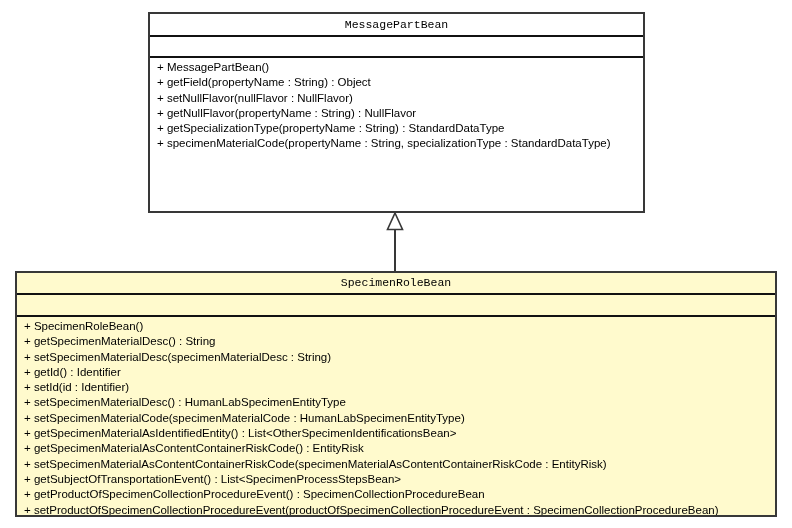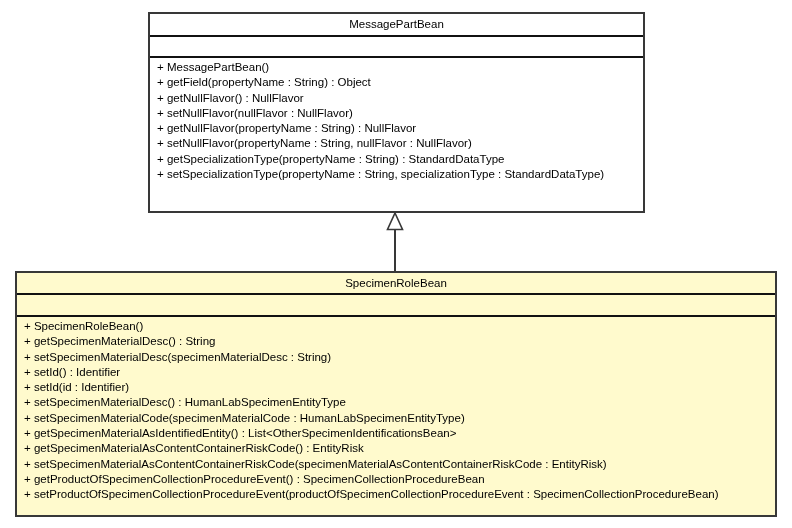--- a/index.html
+++ b/index.html
@@ -36,20 +36,21 @@
     height: 246px;
     background: #fffacd;
   }
   .uml-title {
     height: 21px;
     line-height: 21px;
     text-align: center;
     font-size: 11.5px;
     border-bottom: 2px solid #111111;
     white-space: nowrap;
+    font-family: Liberation Mono, monospace;
   }
   .subclass .uml-title {
     height: 20px;
     line-height: 20px;
   }
   .uml-attrs {
     height: 19px;
     border-bottom: 2px solid #111111;
   }
   .subclass .uml-attrs {
@@ -84,46 +85,45 @@
 <body>
 
 <div class="canvas">
 
   <div class="uml-class superclass">
     <div class="uml-title">MessagePartBean</div>
     <div class="uml-attrs"></div>
     <div class="uml-methods">
         <div class="method-row">+ MessagePartBean()</div>
         <div class="method-row">+ getField(propertyName : String) : Object</div>
-        <div class="method-row">+ getNullFlavor() : NullFlavor</div>
         <div class="method-row">+ setNullFlavor(nullFlavor : NullFlavor)</div>
         <div class="method-row">+ getNullFlavor(propertyName : String) : NullFlavor</div>
-        <div class="method-row">+ setNullFlavor(propertyName : String, nullFlavor : NullFlavor)</div>
         <div class="method-row">+ getSpecializationType(propertyName : String) : StandardDataType</div>
-        <div class="method-row">+ setSpecializationType(propertyName : String, specializationType : StandardDataType)</div>
+        <div class="method-row">+ specimenMaterialCode(propertyName : String, specializationType : StandardDataType)</div>
       </div>
   </div>
 
   <svg class="arrowhead" viewBox="0 0 18 19" xmlns="http://www.w3.org/2000/svg">
     <polygon points="9,1 16.5,17.5 1.5,17.5" fill="#ffffff" stroke="#383838" stroke-width="1.6"></polygon>
   </svg>
   <div class="inherit-line"></div>
 
   <div class="uml-class subclass">
     <div class="uml-title">SpecimenRoleBean</div>
     <div class="uml-attrs"></div>
     <div class="uml-methods">
         <div class="method-row">+ SpecimenRoleBean()</div>
         <div class="method-row">+ getSpecimenMaterialDesc() : String</div>
         <div class="method-row">+ setSpecimenMaterialDesc(specimenMaterialDesc : String)</div>
-        <div class="method-row">+ setId() : Identifier</div>
+        <div class="method-row">+ getId() : Identifier</div>
         <div class="method-row">+ setId(id : Identifier)</div>
         <div class="method-row">+ setSpecimenMaterialDesc() : HumanLabSpecimenEntityType</div>
         <div class="method-row">+ setSpecimenMaterialCode(specimenMaterialCode : HumanLabSpecimenEntityType)</div>
         <div class="method-row">+ getSpecimenMaterialAsIdentifiedEntity() : List&lt;OtherSpecimenIdentificationsBean&gt;</div>
         <div class="method-row">+ getSpecimenMaterialAsContentContainerRiskCode() : EntityRisk</div>
         <div class="method-row">+ setSpecimenMaterialAsContentContainerRiskCode(specimenMaterialAsContentContainerRiskCode : EntityRisk)</div>
+        <div class="method-row">+ getSubjectOfTransportationEvent() : List&lt;SpecimenProcessStepsBean&gt;</div>
         <div class="method-row">+ getProductOfSpecimenCollectionProcedureEvent() : SpecimenCollectionProcedureBean</div>
         <div class="method-row">+ setProductOfSpecimenCollectionProcedureEvent(productOfSpecimenCollectionProcedureEvent : SpecimenCollectionProcedureBean)</div>
       </div>
   </div>
 
 </div>
 
 </body></html>

